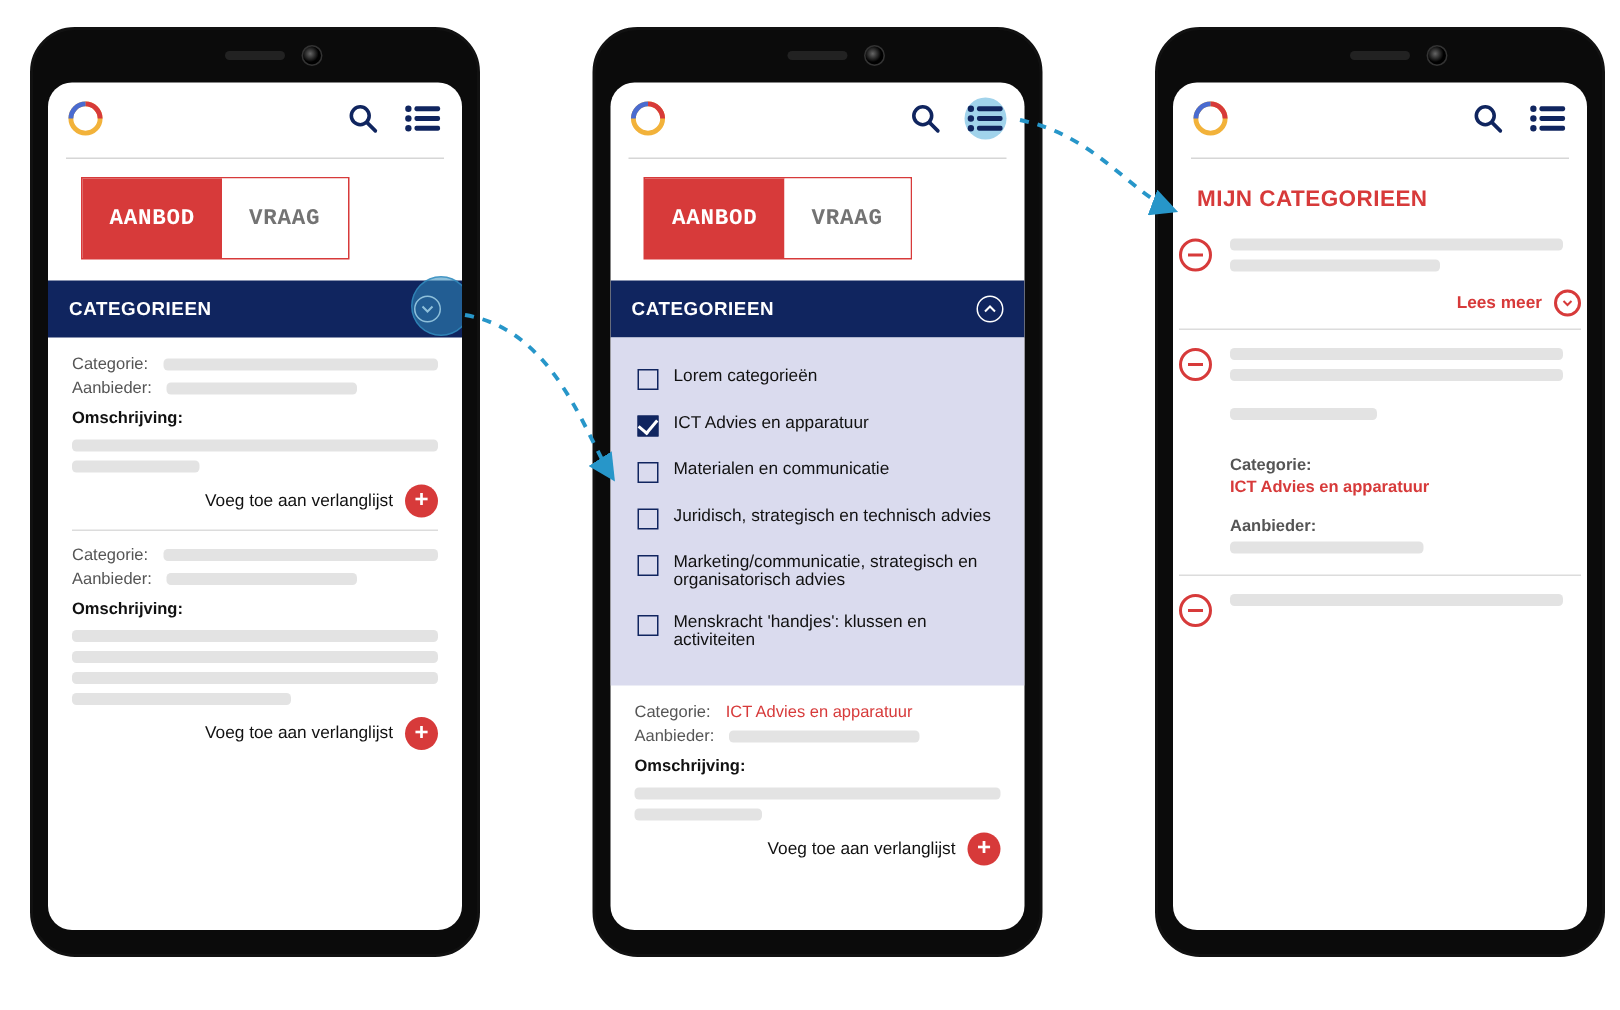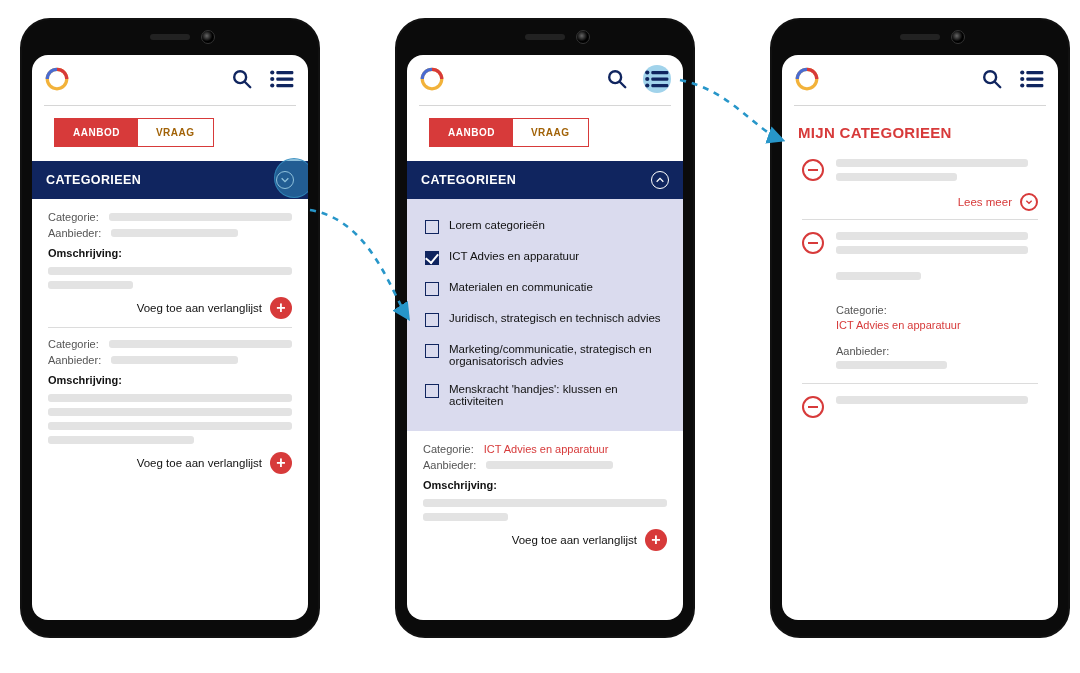--- a/index.html
+++ b/index.html
@@ -54,23 +54,23 @@
   .logo { width: 26px; height: 26px; }
   .appbar-icons { display: flex; align-items: center; gap: 12px; }
   .icon-btn { display:inline-flex; align-items:center; justify-content:center; width:28px; height:28px; border-radius:50%; }
   .icon-btn.highlighted { background:#a1d3eb; }
 
   hr.topline { border:none; border-top:1px solid #d6d6d6; margin: 2px 12px 0; }
 
   
   .tabs-wrap { padding: 12px 22px 14px; display:flex; }
   .tabs { display:flex; border:1px solid #D73A3A; }
-  .tab { padding:8px 18px; font-weight:700; font-size:10px; letter-spacing:.5px; }
+  .tab { padding:18px 18px; font-weight:700; font-size:15px; letter-spacing:.5px;font-family:Liberation Mono, monospace; }
   .tab.active { background:#D73A3A; color:#fff; }
-  .tab.inactive { background:#fff; color:#a16207; }
+  .tab.inactive { background:#fff; color:#737373; }
 
   
   .cat-header { background:#10255F; color:#fff; padding:10px 14px; display:flex; align-items:center; justify-content:space-between; }
   .cat-header span { font-weight:700; font-size:12.5px; letter-spacing:.4px; }
   .chev { width:18px; height:18px; border:1.5px solid #fff; border-radius:50%; display:inline-flex; align-items:center; justify-content:center; }
   .cat-spot { position:absolute; width:40px; height:40px; border-radius:50%; background:rgba(50,140,190,.55); border:1px solid rgba(50,140,190,.8);}
 
   .cat-list { background:#DADBEE; padding:12px 16px 16px; }
   .cat-item { display:flex; gap:10px; align-items:flex-start; padding:8px 2px; font-size:11.5px; color:#111; }
   .cbx { width:14px; height:14px; border:1.6px solid #10255F; flex:0 0 14px; margin-top:1px; position:relative; }
@@ -83,21 +83,21 @@
   .meta-row .val { color:#D73A3A; }
   .skeleton { background:#e3e3e3; border-radius:3px; height:8px; }
   .sk-line { margin-bottom:6px; }
   .desc-label { font-size:11px; font-weight:700; color:#111; margin:8px 0 8px; }
   .add-row { display:flex; justify-content:flex-end; align-items:center; gap:8px; font-size:11.5px; color:#111; margin-top:8px; }
   .plus-circ { width:22px; height:22px; border-radius:50%; background:#D73A3A; display:inline-flex; align-items:center; justify-content:center; color:#fff; font-weight:700; font-size:16px; line-height:1; }
   .divider { border:none; border-top:1px solid #dcdcdc; margin:8px 0 10px; }
 
   
   .wishlist-title { color:#D73A3A; font-weight:700; font-size:15px; padding:18px 16px 6px; letter-spacing:.3px; }
-  .wl-item { padding:0 20px; }
+  .wl-item { padding:0 4px;font-weight:bold; }
   .remove-circ { width:22px; height:22px; border:2px solid #D73A3A; border-radius:50%; display:inline-flex; align-items:center; justify-content:center; flex:0 0 22px; }
   .remove-circ::before { content:""; width:10px; height:2.4px; background:#D73A3A; }
   .wl-row { display:flex; gap:12px; align-items:flex-start; margin-top:12px; }
   .wl-body { flex:1; }
   .readmore { display:flex; justify-content:flex-end; align-items:center; gap:8px; color:#D73A3A; font-size:11.5px; margin:6px 0 4px; }
   .rm-circ { width:18px; height:18px; border:2px solid #D73A3A; border-radius:50%; display:inline-flex; align-items:center; justify-content:center; }
 
   
   .overlay { position:absolute; inset:0; pointer-events:none; }
 

